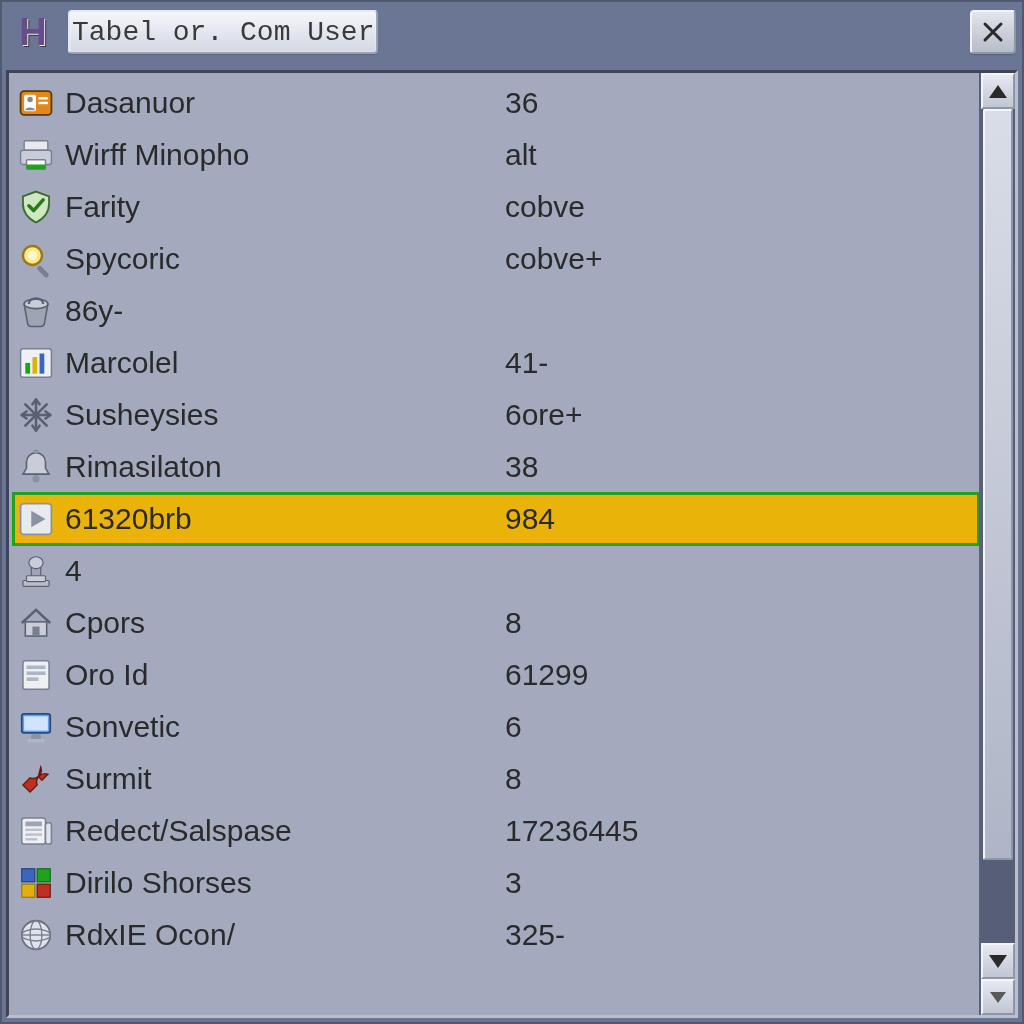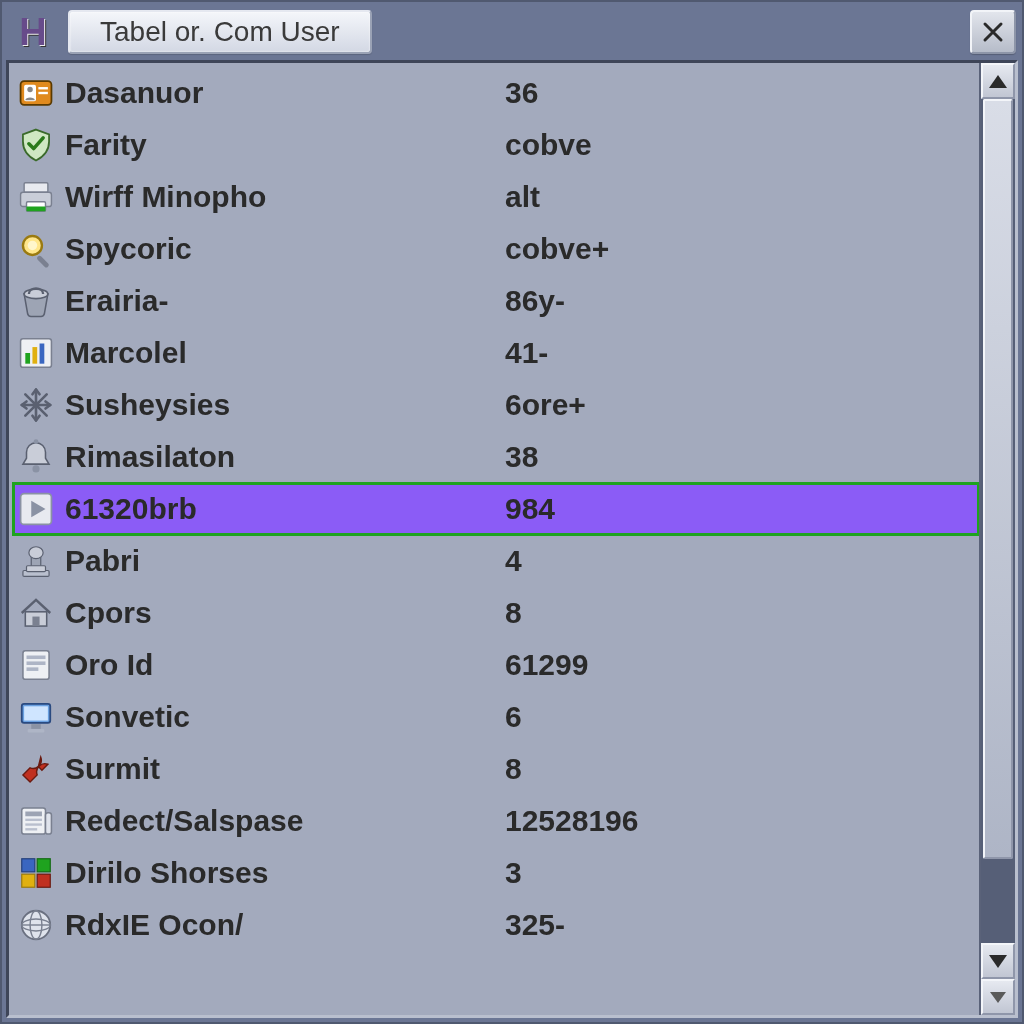--- a/index.html
+++ b/index.html
@@ -52,75 +52,75 @@
   .app-glyph{
     width:50px;height:48px;
     display:flex;align-items:center;justify-content:center;
     font-size:38px;font-weight:700;
     color:#674b8a;
     text-shadow:1px 1px 0 #eee, 2px 2px 0 #333;
     user-select:none;
   }
   .title-box{
     height:44px;
-    padding:0 30px;
+    padding:0 2px;
     min-width:280px;
     background:linear-gradient(#f4f6fa,#d3d8e4);
     border:2px solid #9aa2b5;
     border-top-color:#e5e8f0;
     border-left-color:#e5e8f0;
     border-radius:4px;
     display:flex;align-items:center;
     font-size:28px;
     color:#3a3a3a;
     box-shadow:0 1px 1px rgba(0,0,0,.15), inset 0 0 2px #fff;
+    font-family:Liberation Mono, monospace;
   }
   .titlebar .spacer{flex:1;}
   .close-btn{
     width:46px;height:44px;
     background:linear-gradient(#e2e5ec,#b6bcc9);
     border:2px solid #8d95a8;
     border-top-color:#f2f4f8;
     border-left-color:#f2f4f8;
     border-radius:4px;
     display:flex;align-items:center;justify-content:center;
     cursor:pointer;
     box-shadow:0 1px 1px rgba(0,0,0,.2);
   }
   .close-btn svg{width:24px;height:24px;}
 
   
   .content-wrap{
     flex:1;
-    margin-top:2px;
+    margin-top:12px;
     border:3px solid #5a6279;
     border-top-color:#3e4558;
     border-left-color:#3e4558;
     border-bottom-color:#b9bfce;
     border-right-color:#b9bfce;
     background:var(--panel);
     display:flex;
     overflow:hidden;
-    font-weight:bold;
   }
 
   .list{
     flex:1;
     overflow:hidden;
     padding:4px 0 0 4px;
   }
   .row{
     height:52px;
     display:flex;align-items:center;
     gap:10px;
     padding:0 6px 0 4px;
     position:relative;
   }
   .row.selected{
-    background:#8b5cf6;
+    background:#eab308;
     outline:3px solid var(--green);
     outline-offset:-2px;
   }
   .row .icon{
     width:38px;height:38px;flex:0 0 38px;
     display:flex;align-items:center;justify-content:center;
   }
   .row .label{
     flex:0 0 430px;
     white-space:nowrap;overflow:hidden;
@@ -189,59 +189,58 @@
               <rect x="18" y="11" width="8" height="2" fill="#fff"></rect>
               <rect x="18" y="15" width="8" height="2" fill="#fff"></rect>
             </svg>
           </span>
           <span class="label">Dasanuor</span>
           <span class="val">36</span>
         </div>
         <div class="row">
           <span class="icon">
             <svg xmlns="http://www.w3.org/2000/svg" viewBox="0 0 32 32">
-              <path d="M16 3l11 4v6c0 8-5 13-11 16C10 26 5 21 5 13V7z" fill="#cfe8c2" stroke="#3a6a2a" stroke-width="1.5"></path>
-              <path d="M10 15l4 4 8-9" fill="none" stroke="#2a7a1a" stroke-width="3" stroke-linecap="round" stroke-linejoin="round"></path>
-            </svg>
-          </span>
-          <span class="label">Farity</span>
-          <span class="val">cobve</span>
-        </div>
-        <div class="row">
-          <span class="icon">
-            <svg xmlns="http://www.w3.org/2000/svg" viewBox="0 0 32 32">
               <rect x="6" y="4" width="20" height="8" rx="1" fill="#e8eaf0" stroke="#7a8090" stroke-width="1.2"></rect>
               <rect x="3" y="12" width="26" height="12" rx="2" fill="#c9cdd8" stroke="#7a8090" stroke-width="1.2"></rect>
               <rect x="8" y="20" width="16" height="8" rx="1" fill="#fff" stroke="#7a8090" stroke-width="1.2"></rect>
               <rect x="8" y="24" width="16" height="4" fill="#1fa31f"></rect>
             </svg>
           </span>
           <span class="label">Wirff Minopho</span>
           <span class="val">alt</span>
         </div>
         <div class="row">
           <span class="icon">
             <svg xmlns="http://www.w3.org/2000/svg" viewBox="0 0 32 32">
+              <path d="M16 3l11 4v6c0 8-5 13-11 16C10 26 5 21 5 13V7z" fill="#cfe8c2" stroke="#3a6a2a" stroke-width="1.5"></path>
+              <path d="M10 15l4 4 8-9" fill="none" stroke="#2a7a1a" stroke-width="3" stroke-linecap="round" stroke-linejoin="round"></path>
+            </svg>
+          </span>
+          <span class="label">Farity</span>
+          <span class="val">cobve</span>
+        </div>
+        <div class="row">
+          <span class="icon">
+            <svg xmlns="http://www.w3.org/2000/svg" viewBox="0 0 32 32">
               <circle cx="13" cy="13" r="8" fill="#ffe68a" stroke="#9a7a10" stroke-width="2"></circle>
               <circle cx="13" cy="13" r="4" fill="#fff6cc"></circle>
               <rect x="19" y="21" width="12" height="4" rx="2" transform="rotate(45 19 21)" fill="#7a8090"></rect>
             </svg>
           </span>
           <span class="label">Spycoric</span>
           <span class="val">cobve+</span>
         </div>
         <div class="row">
           <span class="icon">
             <svg xmlns="http://www.w3.org/2000/svg" viewBox="0 0 32 32">
               <path d="M6 10h20l-3 17a3 3 0 0 1-3 2H12a3 3 0 0 1-3-2z" fill="#9da4b4" stroke="#5a6070" stroke-width="1.3"></path>
               <ellipse cx="16" cy="10" rx="10" ry="4" fill="#c9cdd8" stroke="#5a6070" stroke-width="1.3"></ellipse>
               <path d="M10 10c0-6 12-6 12 0" fill="none" stroke="#5a6070" stroke-width="2"></path>
             </svg>
           </span>
-          <span class="label">Erairia-</span>
           <span class="val">86y-</span>
         </div>
         <div class="row">
           <span class="icon">
             <svg xmlns="http://www.w3.org/2000/svg" viewBox="0 0 32 32">
               <rect x="3" y="4" width="26" height="24" rx="2" fill="#eef0f4" stroke="#7a8090" stroke-width="1.3"></rect>
               <rect x="7" y="16" width="4" height="9" fill="#1fa31f"></rect>
               <rect x="13" y="11" width="4" height="14" fill="#e0b010"></rect>
               <rect x="19" y="8" width="4" height="17" fill="#3a66c0"></rect>
             </svg>
@@ -284,21 +283,20 @@
         </div>
         <div class="row">
           <span class="icon">
             <svg xmlns="http://www.w3.org/2000/svg" viewBox="0 0 32 32">
               <rect x="5" y="24" width="22" height="5" rx="1" fill="#b9bfce" stroke="#5a6070"></rect>
               <rect x="12" y="12" width="8" height="12" fill="#9da4b4" stroke="#5a6070"></rect>
               <rect x="8" y="20" width="16" height="5" rx="1" fill="#c9cdd8" stroke="#5a6070"></rect>
               <ellipse cx="16" cy="9" rx="6" ry="5" fill="#c9cdd8" stroke="#5a6070"></ellipse>
             </svg>
           </span>
-          <span class="label">Pabri</span>
           <span class="val">4</span>
         </div>
         <div class="row">
           <span class="icon">
             <svg xmlns="http://www.w3.org/2000/svg" viewBox="0 0 32 32">
               <path d="M4 16L16 5l12 11" fill="none" stroke="#5a6070" stroke-width="2"></path>
               <rect x="7" y="15" width="18" height="12" fill="#c9cdd8" stroke="#5a6070" stroke-width="1.3"></rect>
               <rect x="13" y="19" width="6" height="8" fill="#7a8090"></rect>
             </svg>
           </span>
@@ -343,21 +341,21 @@
             <svg xmlns="http://www.w3.org/2000/svg" viewBox="0 0 32 32">
               <rect x="4" y="5" width="20" height="22" rx="2" fill="#eef0f4" stroke="#7a8090" stroke-width="1.3"></rect>
               <rect x="24" y="9" width="5" height="18" rx="2" fill="#dfe3ec" stroke="#7a8090" stroke-width="1.3"></rect>
               <rect x="7" y="8" width="14" height="4" fill="#9da4b4"></rect>
               <rect x="7" y="14" width="14" height="2" fill="#b9bfce"></rect>
               <rect x="7" y="18" width="14" height="2" fill="#b9bfce"></rect>
               <rect x="7" y="22" width="10" height="2" fill="#b9bfce"></rect>
             </svg>
           </span>
           <span class="label">Redect/Salspase</span>
-          <span class="val">12528196</span>
+          <span class="val">17236445</span>
         </div>
         <div class="row">
           <span class="icon">
             <svg xmlns="http://www.w3.org/2000/svg" viewBox="0 0 32 32">
               <rect x="4" y="4" width="11" height="11" fill="#3a66c0" stroke="#24407a"></rect>
               <rect x="17" y="4" width="11" height="11" fill="#1fa31f" stroke="#136a13"></rect>
               <rect x="4" y="17" width="11" height="11" fill="#e0b010" stroke="#9a7a10"></rect>
               <rect x="17" y="17" width="11" height="11" fill="#c03020" stroke="#6a1a10"></rect>
             </svg>
           </span>

